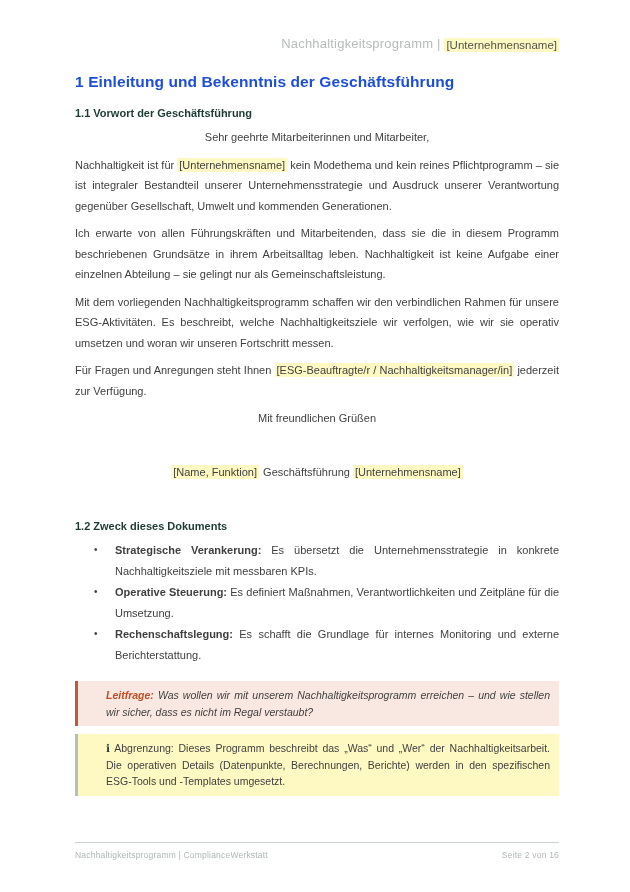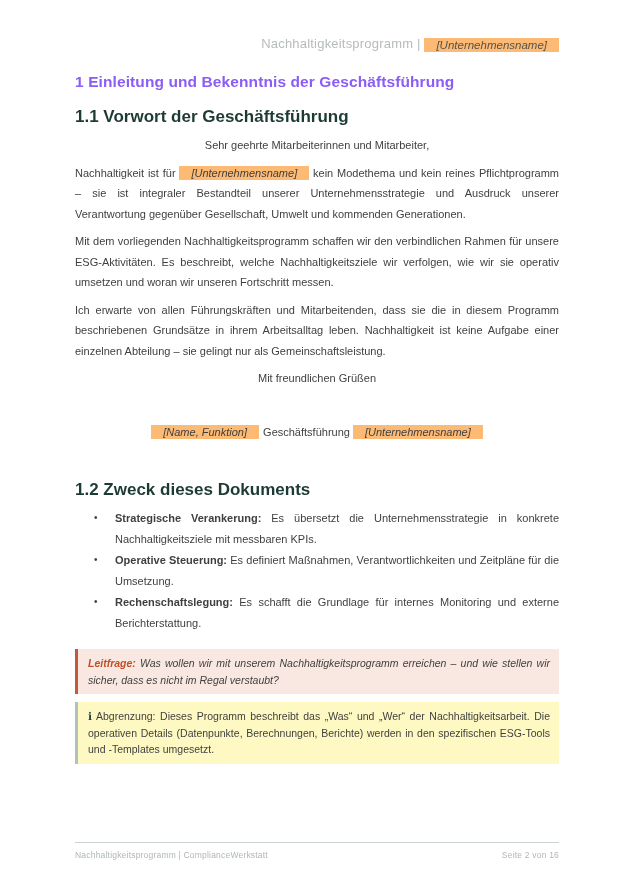--- a/index.html
+++ b/index.html
@@ -31,34 +31,33 @@
     font-size: 13px;
     color: #b6bcba;
     letter-spacing: 0.2px;
     vertical-align: 1px;
   }
   .doc-header .placeholder-hl {
     font-size: 11.5px;
     color: #55534b;
   }
   .placeholder-hl {
-    background: #fdba74;
-    padding: 1px 12px;
-    font-style: italic;
+    background: #fef9c3;
+    padding: 1px 2px;
   }
   
   h1 {
     font-size: 15.5px;
     font-weight: bold;
-    color: #8b5cf6;
+    color: #1d4ed8;
     margin: 0 0 16px 0;
     letter-spacing: 0.1px;
   }
   h2 {
-    font-size: 17px;
+    font-size: 11px;
     font-weight: bold;
     color: #1d3b34;
     margin: 0 0 8px 0;
   }
   
   p {
     font-size: 11px;
     line-height: 20.5px;
     text-align: justify;
     margin: 0 0 7px 0;
@@ -88,21 +87,21 @@
     left: 19px;
     top: 0;
     font-size: 10px;
     color: #3f3f3f;
   }
   ul.func-list li b { font-weight: bold; }
   
   .callout {
     font-size: 10.5px;
     line-height: 16.5px;
-    padding: 6px 9px 6px 10px;
+    padding: 6px 9px 6px 28px;
     margin-bottom: 8px;
     text-align: justify;
   }
   .callout-question {
     background: #f9e8e1;
     border-left: 3px solid #c05a3d;
     font-style: italic;
   }
   .callout-question .co-label {
     font-weight: bold;
@@ -147,24 +146,25 @@
     </div>
 
     <h1>1 Einleitung und Bekenntnis der Geschäftsführung</h1>
 
     <h2>1.1 Vorwort der Geschäftsführung</h2>
 
     <p class="no-justify">Sehr geehrte Mitarbeiterinnen und Mitarbeiter,</p>
 
     <p><span>Nachhaltigkeit ist für </span><span class="placeholder-hl">[Unternehmensname]</span><span> kein Modethema und kein reines Pflichtprogramm – sie ist integraler Bestandteil unserer Unternehmensstrategie und Ausdruck unserer Verantwortung gegenüber Gesellschaft, Umwelt und kommenden Generationen.</span></p>
 
+    <p>Ich erwarte von allen Führungskräften und Mitarbeitenden, dass sie die in diesem Programm beschriebenen Grundsätze in ihrem Arbeitsalltag leben. Nachhaltigkeit ist keine Aufgabe einer einzelnen Abteilung – sie gelingt nur als Gemeinschaftsleistung.</p>
+
     <p>Mit dem vorliegenden Nachhaltigkeitsprogramm schaffen wir den verbindlichen Rahmen für unsere ESG-Aktivitäten. Es beschreibt, welche Nachhaltigkeitsziele wir verfolgen, wie wir sie operativ umsetzen und woran wir unseren Fortschritt messen.</p>
 
-    <p>Ich erwarte von allen Führungskräften und Mitarbeitenden, dass sie die in diesem Programm beschriebenen Grundsätze in ihrem Arbeitsalltag leben. Nachhaltigkeit ist keine Aufgabe einer einzelnen Abteilung – sie gelingt nur als Gemeinschaftsleistung.</p>
-
+    <p><span>Für Fragen und Anregungen steht Ihnen </span><span class="placeholder-hl">[ESG-Beauftragte/r / Nachhaltigkeitsmanager/in]</span><span> jederzeit zur Verfügung.</span></p>
 
     <p class="no-justify">Mit freundlichen Grüßen</p>
 
     <p class="no-justify signature"><span class="placeholder-hl hl-margin-r">[Name, Funktion]</span><span> Geschäftsführung </span><span class="placeholder-hl">[Unternehmensname]</span></p>
 
     <div class="section-gap"></div>
 
     <h2>1.2 Zweck dieses Dokuments</h2>
 
 

